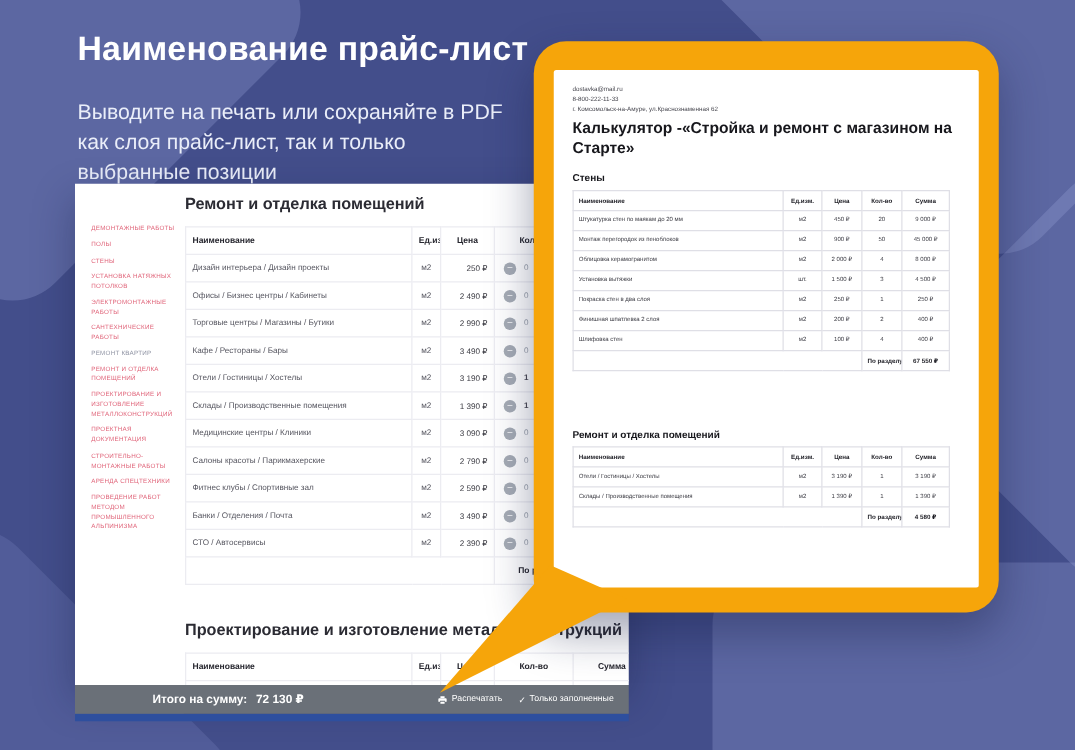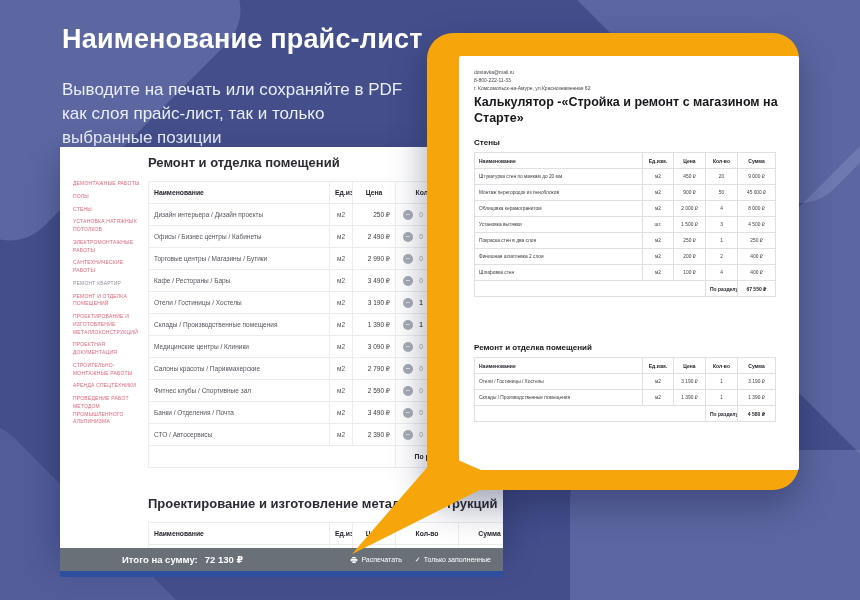--- a/index.html
+++ b/index.html
@@ -48,21 +48,21 @@
   .totals-bar .t-value{margin-left:7px;font-size:9.5px;font-weight:bold;}
   .bar-actions{margin-left:auto;margin-right:12px;display:flex;align-items:center;gap:13px;}
   .bar-btn{display:flex;align-items:center;gap:3px;font-size:7px;color:#fff;cursor:pointer;}
   .check-glyph{font-size:7px;}
   .blue-strip{position:absolute;left:60px;top:571px;width:443px;height:6px;background:#2e4f9e;z-index:1;}
   
   .pdf-card{position:absolute;left:427px;top:33px;width:372px;height:457px;background:#f6a50a;
     border-radius:26px;box-shadow:0 16px 36px rgba(22,30,70,.40);z-index:3;}
   .pdf-tail{position:absolute;left:340px;top:450px;width:170px;height:112px;background:#f6a50a;
     clip-path:polygon(59% 2%,95% 26%,7% 93%);z-index:4;}
-  .pdf-page{position:absolute;left:16px;top:23px;width:340px;height:414px;background:#ffffff;border-radius:2px;margin-left:16px;}
+  .pdf-page{position:absolute;left:16px;top:23px;width:340px;height:414px;background:#ffffff;border-radius:2px;}
   .contacts{position:absolute;left:15px;top:12px;font-size:5px;line-height:1.6;color:#46464e;}
   .pdf-title{position:absolute;left:15px;top:38px;width:318px;font-size:12.5px;font-weight:bold;
     line-height:1.3;color:#17171c;}
   .pdf-sections{position:absolute;left:15px;top:82px;width:301px;}
   .pdf-section h3{margin:0 0 5px;font-size:8px;color:#17171c;}
   .pdf-section + .pdf-section{margin-top:46px;}
   table.pdf-table{width:301px;border-collapse:collapse;table-layout:fixed;}
   .pdf-table col.c-name{width:168px}.pdf-table col.c-unit{width:31px}
   .pdf-table col.c-price{width:32px}.pdf-table col.c-qty{width:32px}.pdf-table col.c-sum{width:38px}
   .pdf-table th,.pdf-table td{border:1px solid #dfdfe6;height:15px;padding:0 4px;

